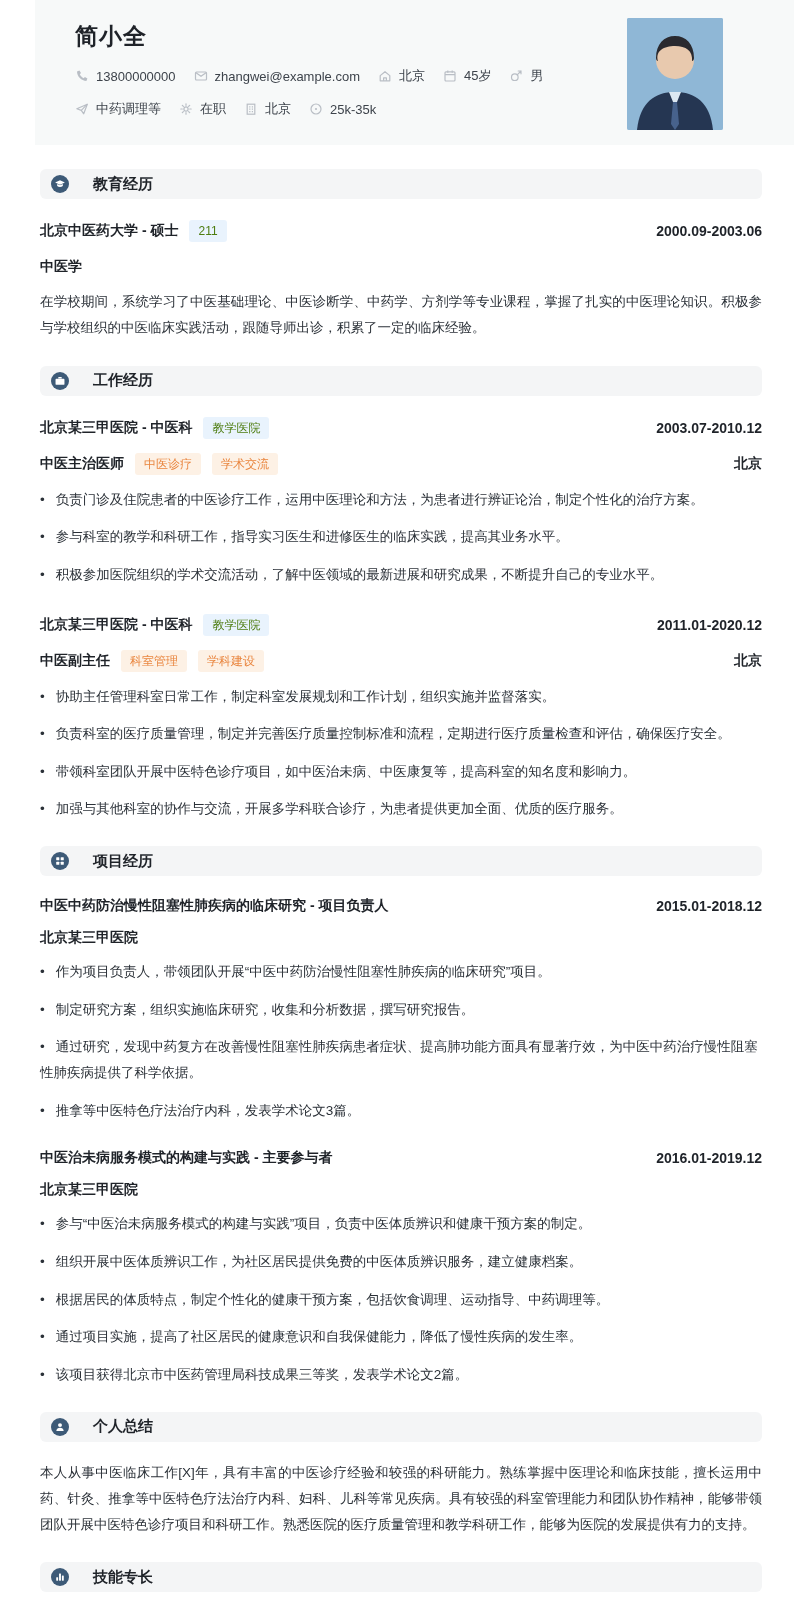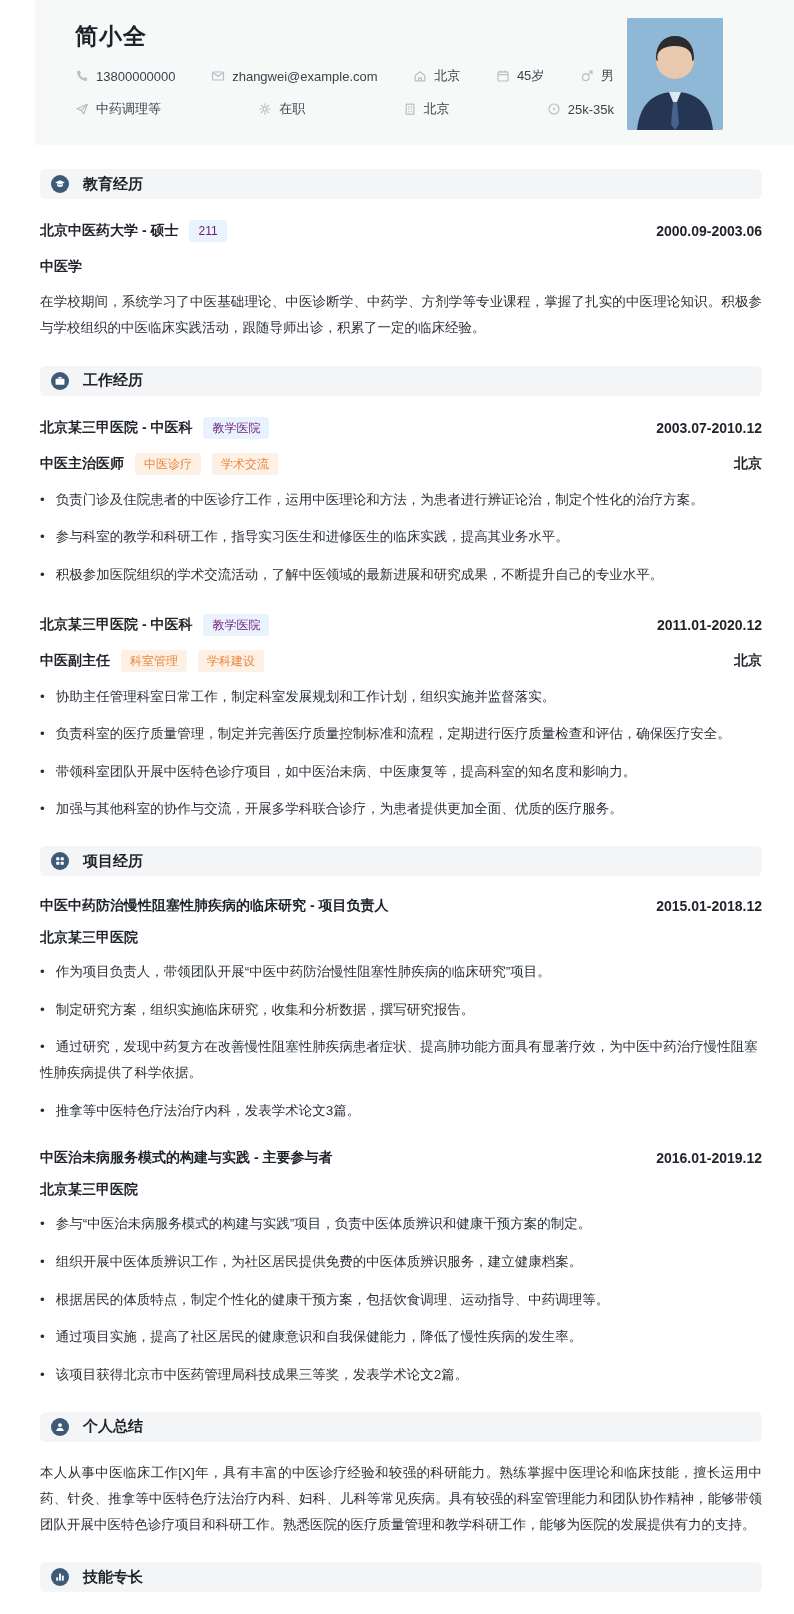--- a/index.html
+++ b/index.html
@@ -16,54 +16,54 @@
     position: relative;
     background: #f7f9f9;
     min-height: 145px;
     padding: 21px 180px 24px 40px;
     margin-left: 35px;
   }
   .name { font-size: 23px; font-weight: bold; letter-spacing: 1px; }
   .contact-row {
     display: flex; align-items: center; flex-wrap: wrap;
     gap: 18px; margin-top: 15px;
-    font-size: 13px; color: #3d434b; justify-content: space-between;
+    font-size: 13px; color: #3d434b;
   }
   .contact-item { display: flex; align-items: center; gap: 7px; }
   .cicon { display: flex; align-items: center; }
   .photo {
     position: absolute; right: 71px; top: 18px;
     width: 96px; height: 112px; border-radius: 2px;
     background: linear-gradient(180deg, #8fb4d4 0%, #a9c8de 100%);
     overflow: hidden;
   }
   .photo svg { display: block; }
 
   
   main { padding: 0 32px 26px 40px; }
 
   .section-band {
-    display: flex; align-items: center; gap: 14px;
+    display: flex; align-items: center; gap: 24px;
     background: #f4f5f6; border-radius: 6px;
     height: 30px; padding: 0 11px; margin-top: 24px;
   }
   .sec-icon {
     width: 18px; height: 18px; border-radius: 50%;
     background: #3d5a77; flex: none;
     display: flex; align-items: center; justify-content: center;
   }
   .sec-title { font-weight: bold; font-size: 15px; }
 
   .entry-row { display: flex; align-items: center; margin-top: 21px; }
   .entry-left { display: flex; align-items: center; gap: 11px; flex: 1; min-width: 0; }
   .strong { font-weight: bold; font-size: 14px; }
   .date { font-weight: bold; font-size: 14px; white-space: nowrap; }
 
   .tag { font-size: 12px; padding: 2px 9px; border-radius: 3px; line-height: 1.5; }
-  .tag.blue { background: #e9f3fd; color: #701a75; }
+  .tag.blue { background: #e9f3fd; color: #4d7c0f; }
   .tag.orange { background: #fdf1e5; color: #e9853e; }
 
   .para {
     font-size: 13.5px; color: #2b3138;
     line-height: 1.95; margin-top: 13px; text-align: justify;
   }
   .bullet {
     font-size: 13.5px; color: #2b3138;
     line-height: 1.9; margin-top: 12px;
   }

